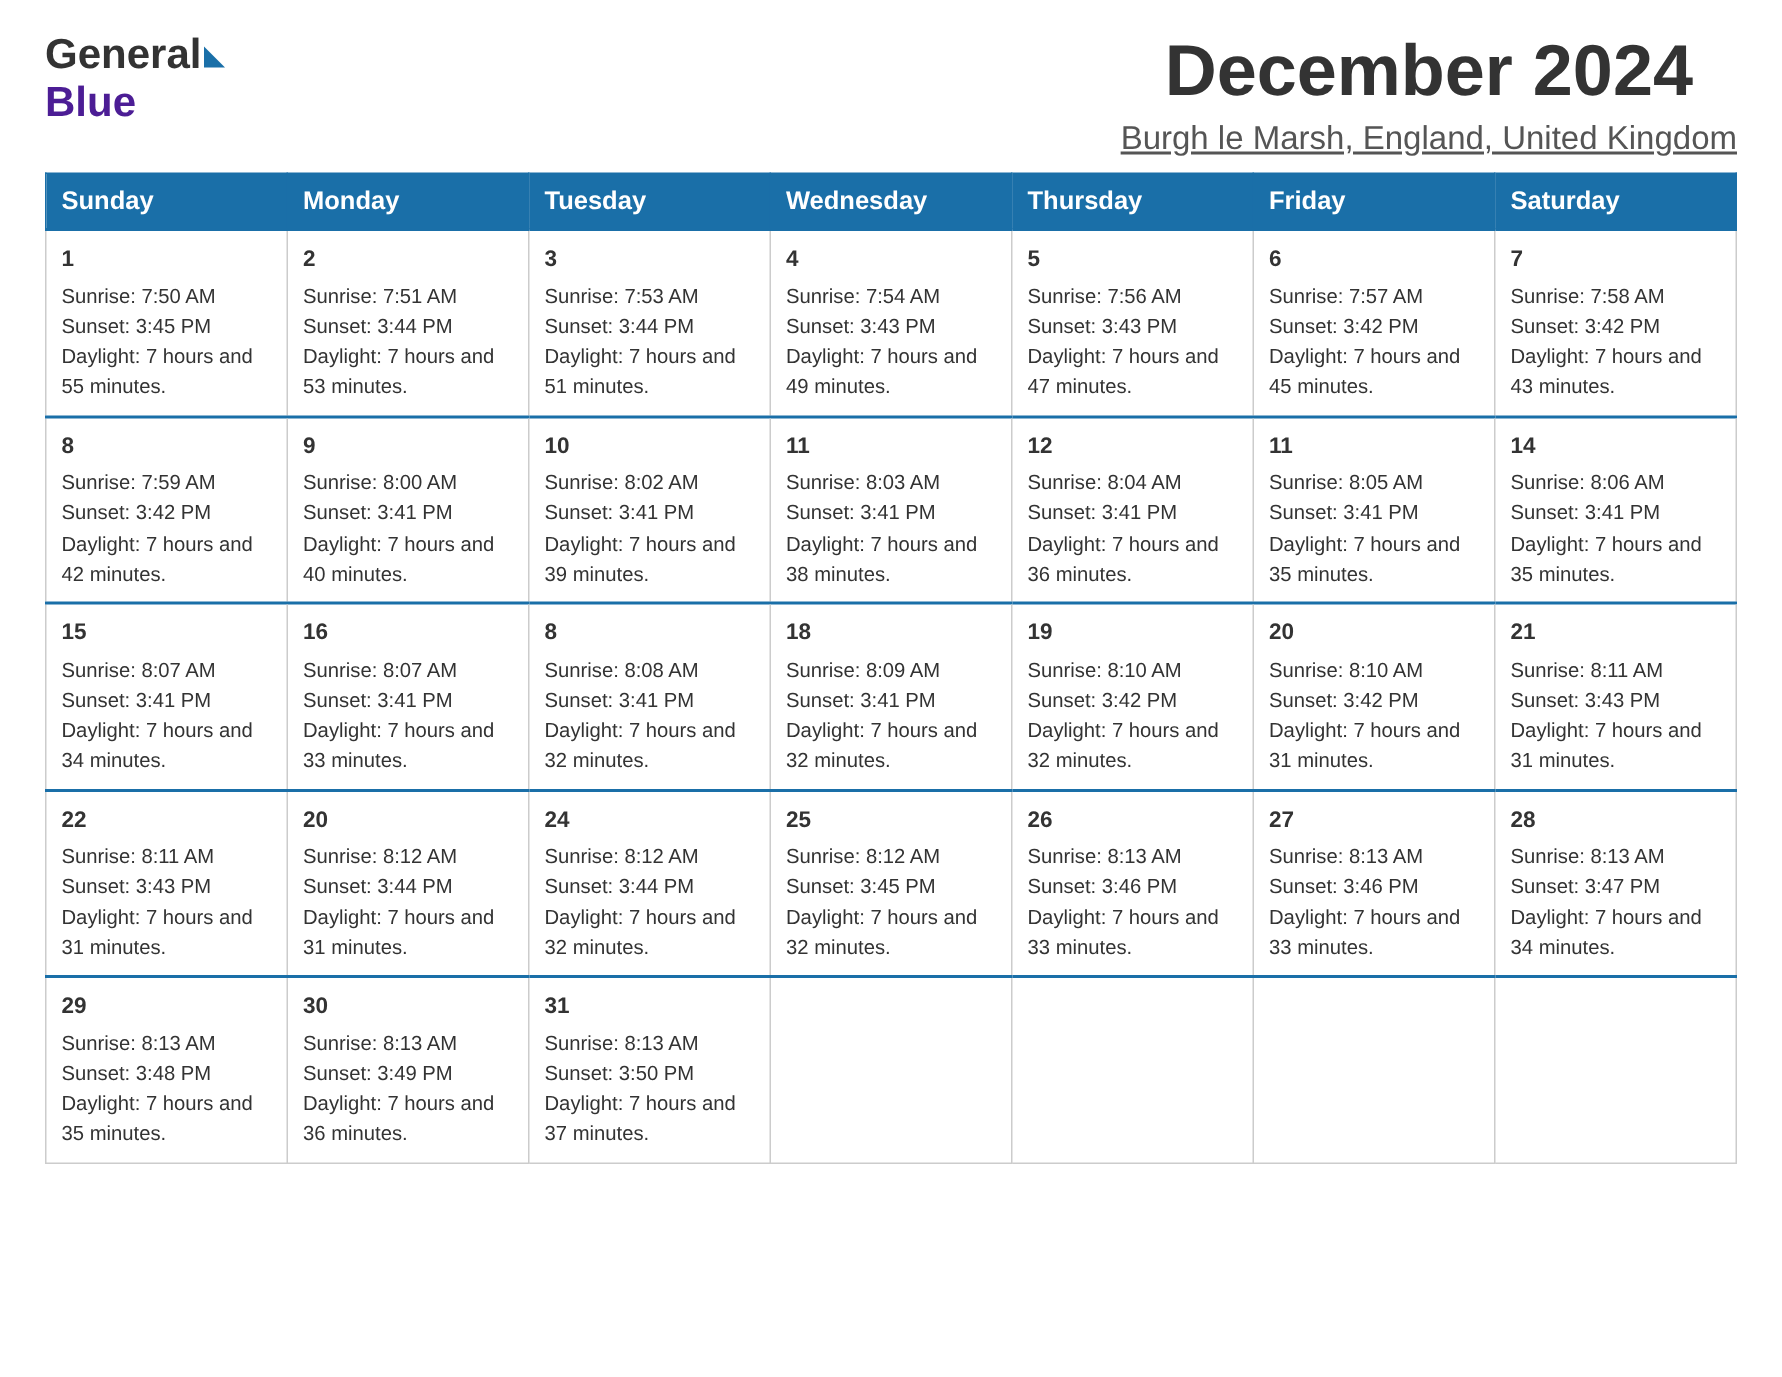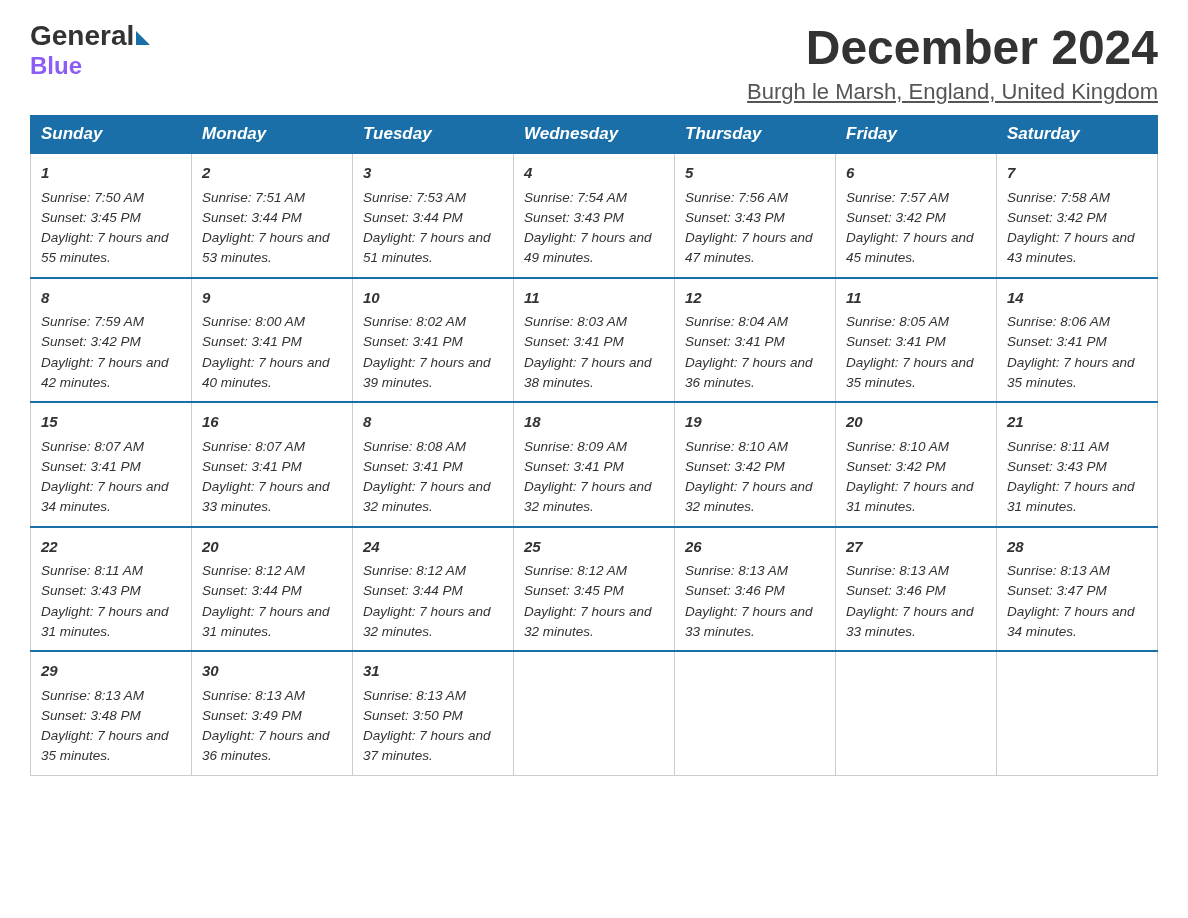--- a/index.html
+++ b/index.html
@@ -35,43 +35,42 @@
       display: inline-block;
       width: 0;
       height: 0;
       border-left: 14px solid #1a6fa8;
       border-top: 14px solid transparent;
       border-bottom: 0px solid transparent;
       margin-left: 2px;
       margin-top: 4px;
     }
     .logo-blue {
-      color: #8b5cf6;
-      font-size: 24px;
+      color: #4c1d95;
+      font-size: 28px;
       font-weight: bold;
     }
     .title-section {
-      text-align: right;
+      text-align: center;
     }
     .month-title {
       font-size: 48px;
       font-weight: bold;
       color: #333;
     }
     .location-title {
       font-size: 22px;
       color: #555;
       margin-top: 4px;
       text-decoration: underline;
     }
     .calendar {
       width: 100%;
       border-collapse: collapse;
       margin-top: 10px;
-      font-style: italic;
     }
     .calendar th {
       background-color: #1a6fa8;
       color: #fff;
       font-size: 17px;
       font-weight: bold;
       padding: 8px 10px;
       text-align: left;
       border: 1px solid #1a6fa8;
     }

